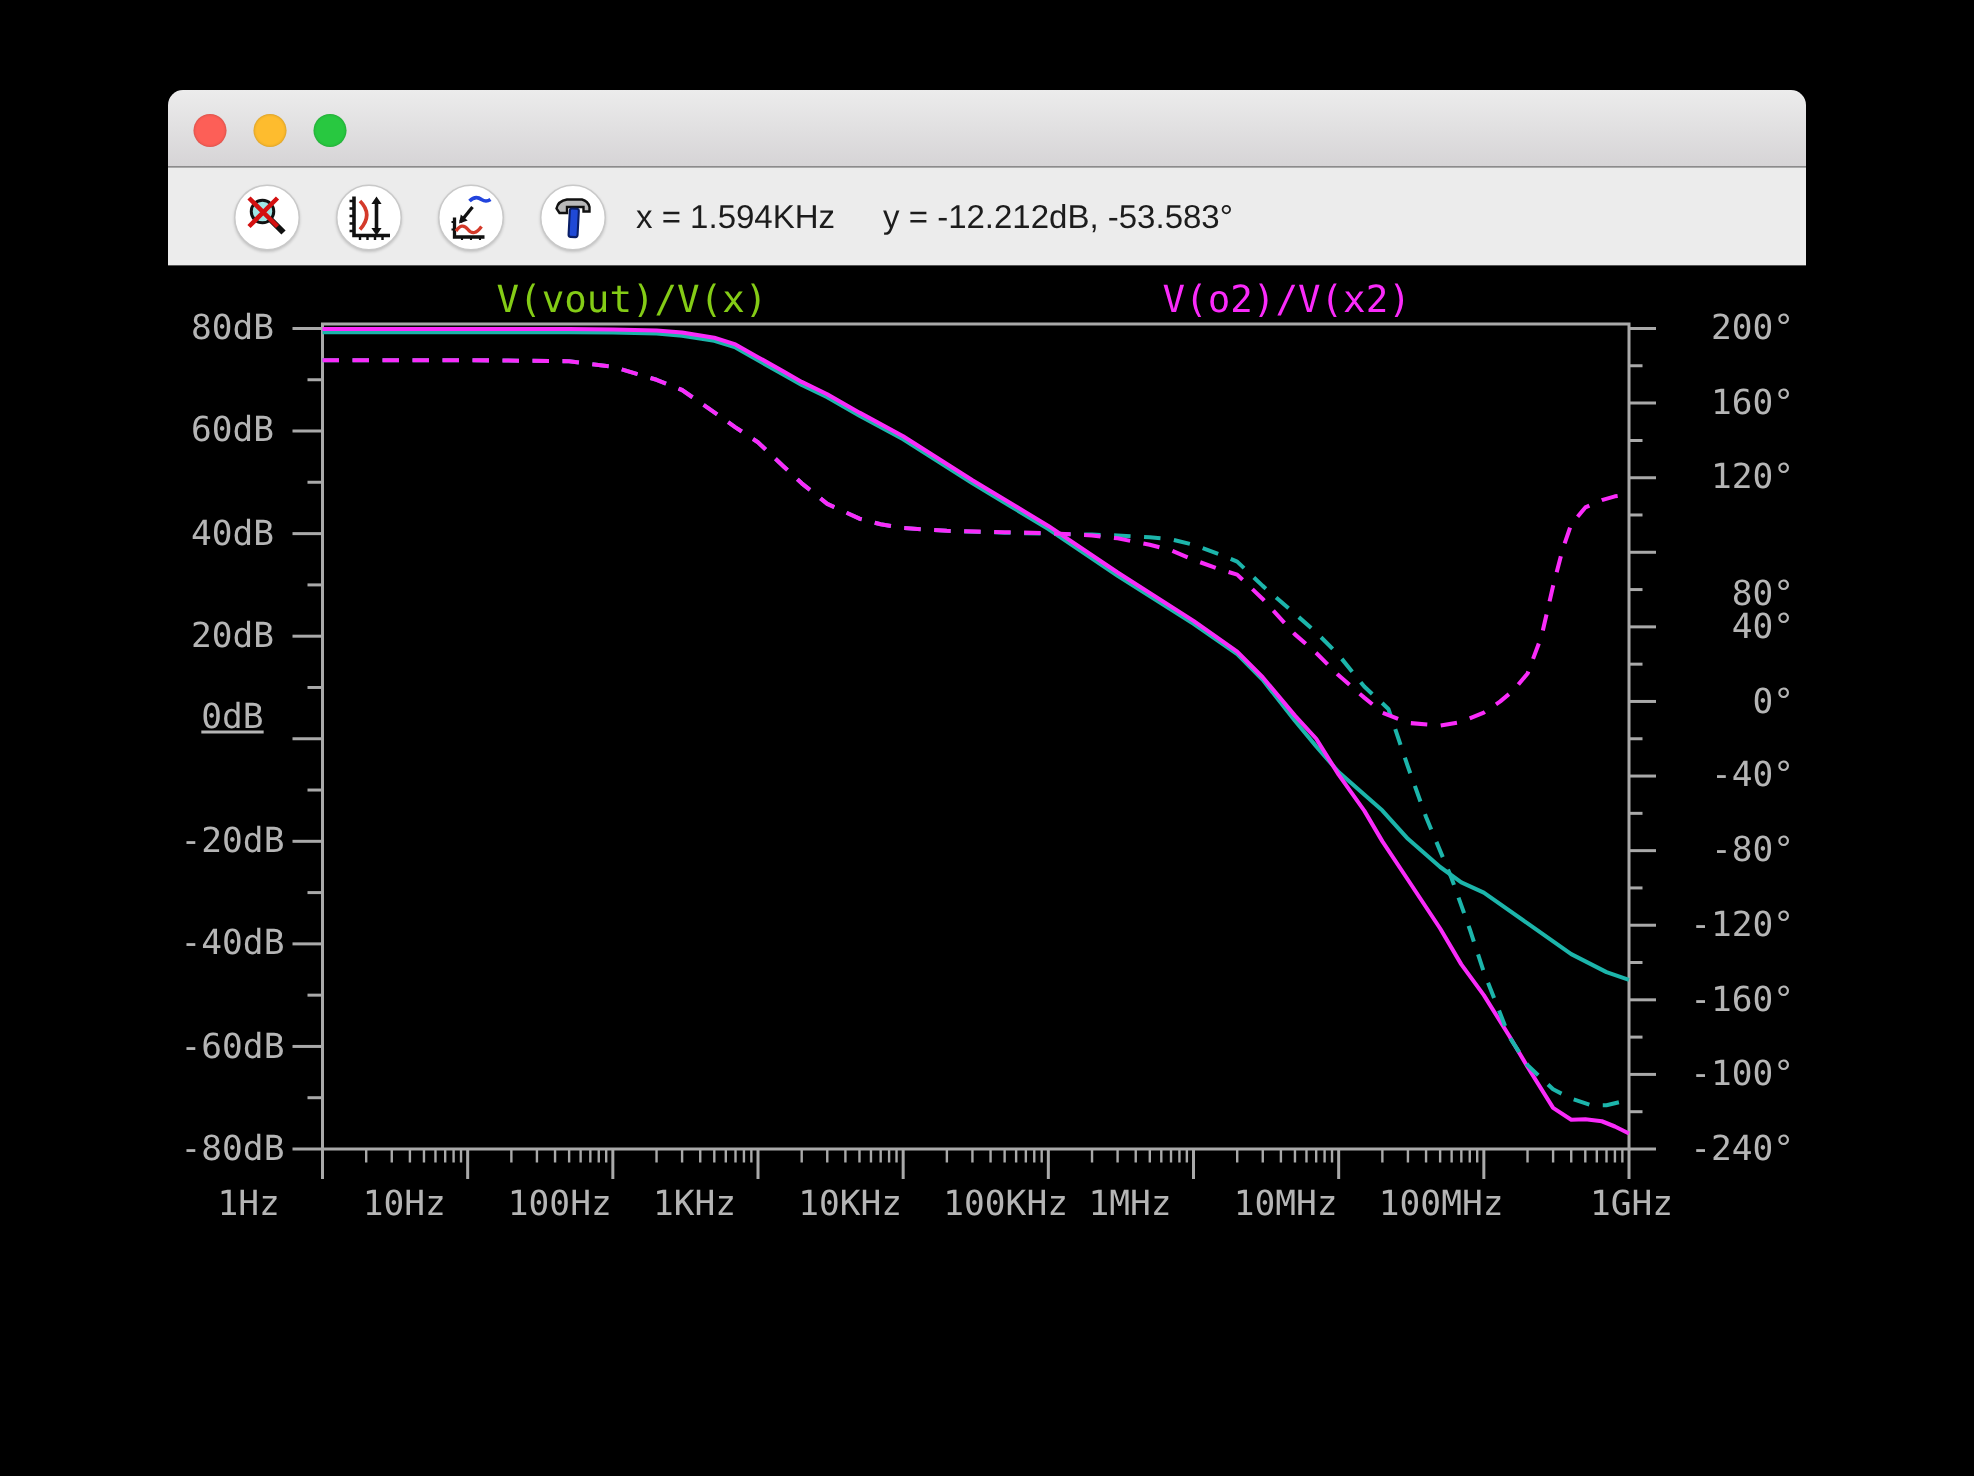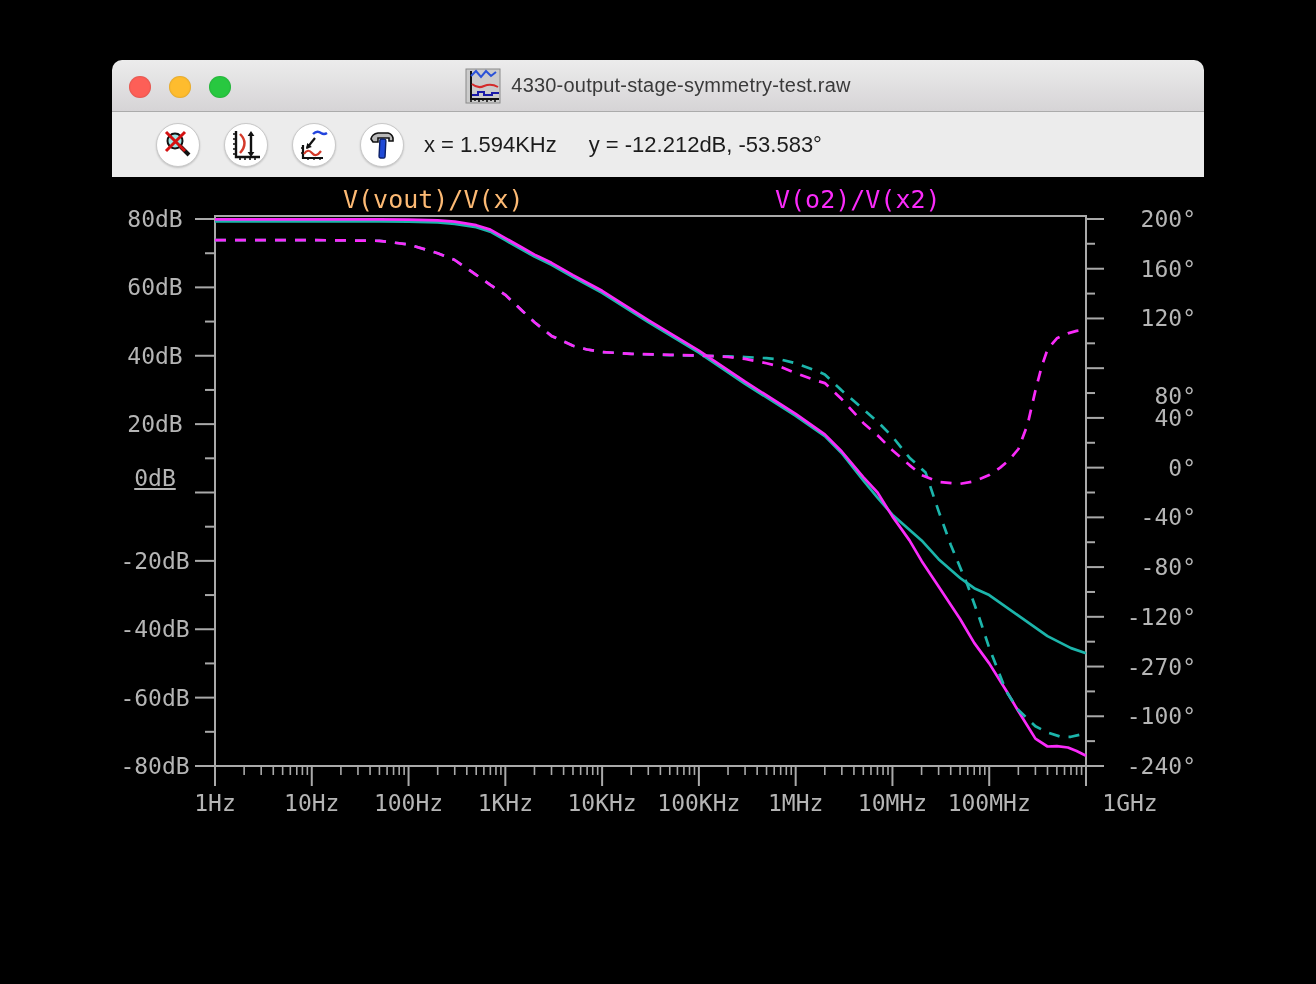--- a/index.html
+++ b/index.html
@@ -22,45 +22,34 @@
           padding:0;cursor:default;}
   .tb-btn svg{width:30px;height:30px;}
   .readout{font-size:22px;color:#1c1c1c;white-space:pre;}
   
   .plot-region{position:absolute;left:0;top:117px;width:1092px;height:807px;background:#000;}
   .plot-region svg{position:absolute;left:0;top:0;}
   .axis-label{position:absolute;font-family:"DejaVu Sans Mono","Liberation Mono",monospace;
               font-size:23px;line-height:26px;color:#b5b5b5;white-space:pre;}
   .yl{left:0;width:86px;text-align:center;}
   .yr{left:996px;width:88px;text-align:right;}
-  .xl{width:140px;text-align:center;top:613px;}
+  .xl{width:140px;top:613px;}
   .legend{position:absolute;top:8px;font-family:"DejaVu Sans Mono","Liberation Mono",monospace;
           font-size:25px;cursor:default;}
 </style>
 </head>
 <body>
 
 <div class="window">
 
   <div class="titlebar">
     <div class="lights">
       <div class="light" id="light-0" style="background: rgb(253, 95, 87); box-shadow: rgba(0, 0, 0, 0.25) 0px 0px 2px inset;"></div>
       <div class="light" id="light-1" style="background: rgb(254, 188, 46); box-shadow: rgba(0, 0, 0, 0.25) 0px 0px 2px inset;"></div>
       <div class="light" id="light-2" style="background: rgb(40, 200, 64); box-shadow: rgba(0, 0, 0, 0.25) 0px 0px 2px inset;"></div>
-    </div>
-    <div class="title-group">
-      <svg class="doc-icon" viewBox="0 0 36 36">
-        <rect x="1" y="1" width="34" height="34" fill="#cbcbcb" stroke="#8a8a8a"></rect>
-        <path d="M6 3 V31 H34" stroke="#111" stroke-width="2" fill="none"></path>
-        <path d="M6 31 v3 M10 31 v2 M14 31 v3 M18 31 v2 M22 31 v3 M26 31 v2 M30 31 v3" stroke="#111" stroke-width="1.6"></path>
-        <path d="M6 8 L11 3 L16 9 L21 3 L26 8 L31 4" stroke="#2a52d8" stroke-width="2" fill="none"></path>
-        <path d="M7 16 q6 5 12 2 q7 -3 14 1" stroke="#d42b2b" stroke-width="2" fill="none"></path>
-        <path d="M7 27 h6 v-3 h6 v3 h8 v-2 h7" stroke="#1a1aa8" stroke-width="2" fill="none"></path>
-      </svg>
-      <span class="title-text">4330-output-stage-symmetry-test.raw</span>
     </div>
   </div>
 
   <div class="toolbar">
     <button class="tb-btn" style="margin-left:44px">
       <svg viewBox="0 0 30 30">
         <circle cx="12" cy="11" r="7.5" fill="#9fe6e6" stroke="#111" stroke-width="2"></circle>
         <line x1="17.5" y1="16.5" x2="26" y2="25" stroke="#111" stroke-width="4"></line>
         <path d="M3 2 L22 21 M22 2 L3 21" stroke="#d41111" stroke-width="3"></path>
       </svg>
@@ -236,30 +225,30 @@
         <div class="axis-label yl" style="top: 576px;">-80dB</div>
         <div class="axis-label yr" style="top: 29px;">200°</div>
         <div class="axis-label yr" style="top: 78.7273px;">160°</div>
         <div class="axis-label yr" style="top: 128.455px;">120°</div>
         <div class="axis-label yr" style="top: 186px; margin-top: 20px;">80°</div>
         <div class="axis-label yr" style="top: 227.909px;">40°</div>
         <div class="axis-label yr" style="top: 277.636px;">0°</div>
         <div class="axis-label yr" style="top: 327.364px;">-40°</div>
         <div class="axis-label yr" style="top: 377.091px;">-80°</div>
         <div class="axis-label yr" style="top: 426.818px;">-120°</div>
-        <div class="axis-label yr" style="top: 476.545px;">-270°</div>
+        <div class="axis-label yr" style="top: 476.545px;">-160°</div>
         <div class="axis-label yr" style="top: 526.273px;">-100°</div>
         <div class="axis-label yr" style="top: 576px;">-240°</div>
         <div class="axis-label xl" style="left: 33px;">1Hz</div>
         <div class="axis-label xl" style="left: 129.778px;">10Hz</div>
         <div class="axis-label xl" style="left: 226.556px;">100Hz</div>
         <div class="axis-label xl" style="left: 323.333px;">1KHz</div>
         <div class="axis-label xl" style="left: 420.111px;">10KHz</div>
         <div class="axis-label xl" style="left: 516.889px;">100KHz</div>
         <div class="axis-label xl" style="left: 613.667px;">1MHz</div>
         <div class="axis-label xl" style="left: 710.444px;">10MHz</div>
         <div class="axis-label xl" style="left: 807.222px;">100MHz</div>
         <div class="axis-label xl" style="left: 948px;">1GHz</div>
       </div>
-    <div class="legend" id="legend-0" style="left: 231px; color: #fdba74;">V(vout)/V(x)</div>
+    <div class="legend" id="legend-0" style="left: 219px; color: #84cc16;">V(vout)/V(x)</div>
     <div class="legend" id="legend-1" style="left: 663px; color: rgb(250, 43, 250);">V(o2)/V(x2)</div>
   </div>
 </div>
 
 </body></html>

